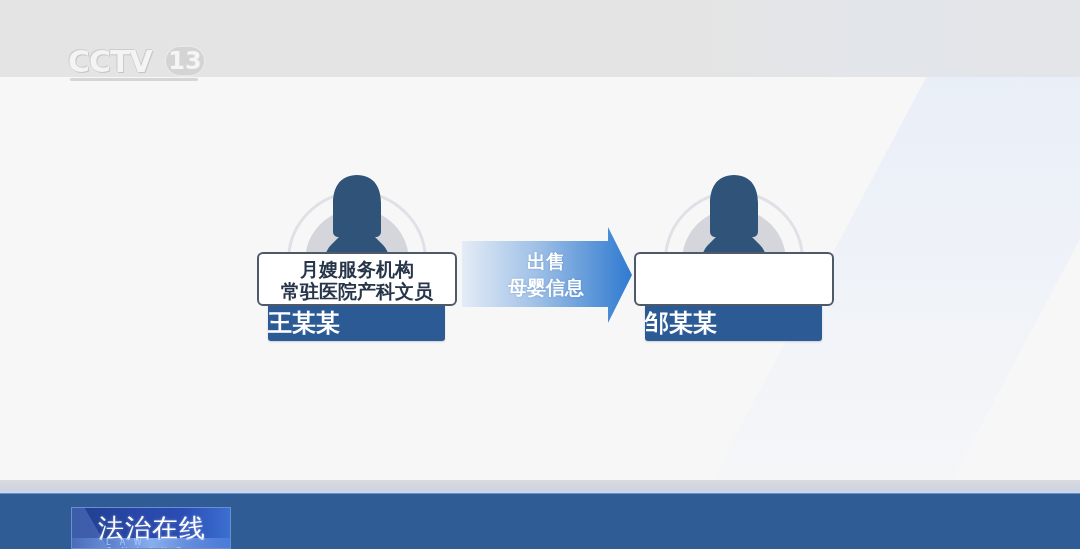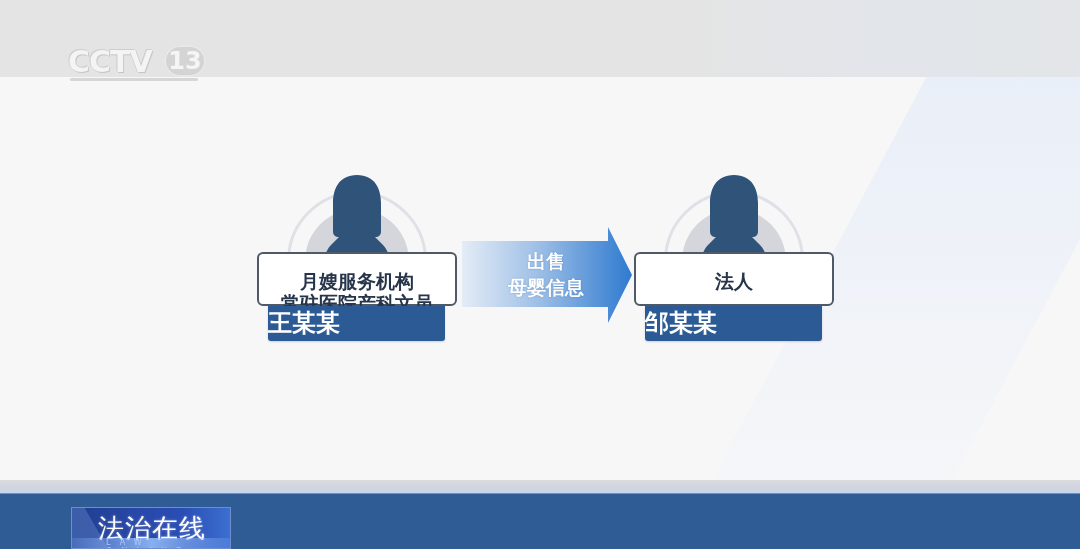--- a/index.html
+++ b/index.html
@@ -61,21 +61,21 @@
     }
     .ring-inner {
       left: 48px; top: 46px; width: 104px; height: 104px;
       background: #d4d6db;
     }
     .silhouette { position: absolute; left: 60px; top: 10px; width: 80px; height: 100px; }
     .desc-box {
       position: absolute; background: #ffffff;
       border: 2px solid #4e5a6a; border-radius: 6px;
       text-align: center; color: #27354a; font-weight: bold;
-      font-size: 19px; line-height: 22px; padding-top: 16px;
+      font-size: 19px; line-height: 22px; padding-top: 4px;
     }
     .name-bar {
       position: absolute; background: #2c5a95; color: #ffffff;
       font-weight: bold; font-size: 24px; line-height: 34px;
       border-radius: 0 0 3px 3px;
       box-shadow: 0 1px 2px rgba(0,0,0,0.15);
     }
     .arrow { position: absolute; left: 462px; top: 227px; width: 170px; height: 96px; }
     .arrow-text {
       position: absolute; left: 462px; top: 248px; width: 148px;
@@ -158,21 +158,20 @@
 </div>
 
 <div class="person" style="left:634px; top:163px;">
   <div class="ring ring-outer"></div>
   <div class="ring ring-inner"></div>
   <svg class="silhouette" viewBox="0 0 80 100">
     <path d="M40 2 C22 2 16 16 16 30 L16 58 C16 62 18 64 22 64 L14 72 C8 78 6 88 6 100 L74 100 C74 88 72 78 66 72 L58 64 C62 64 64 62 64 58 L64 30 C64 16 58 2 40 2 Z" fill="#2f5379"></path>
   </svg>
 </div>
 <div class="desc-box" style="left:634px; top:252px; width:200px; height:54px;">
-  <div>法人</div>
 </div>
 <div class="name-bar" style="left:645px; top:306px; width:177px; height:35px;">邹某某</div>
 
 <div class="gray-strip"></div>
 <div class="blue-bar"></div>
 <div class="program-badge">
   <div class="program-title">法治在线</div>
   <div class="program-sub">LAW ONLINE</div>
 </div>
 

